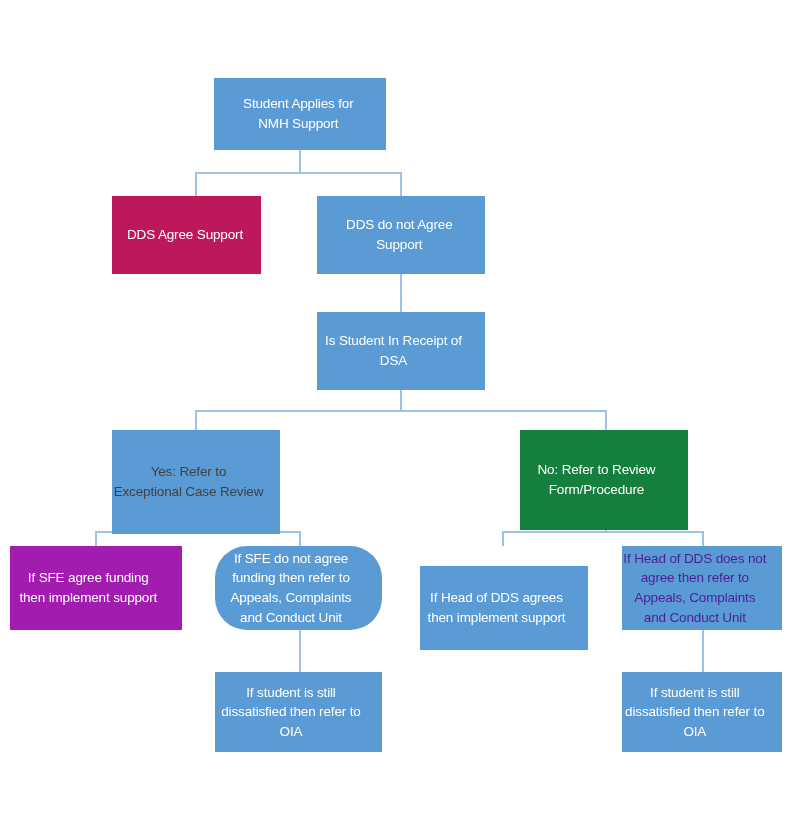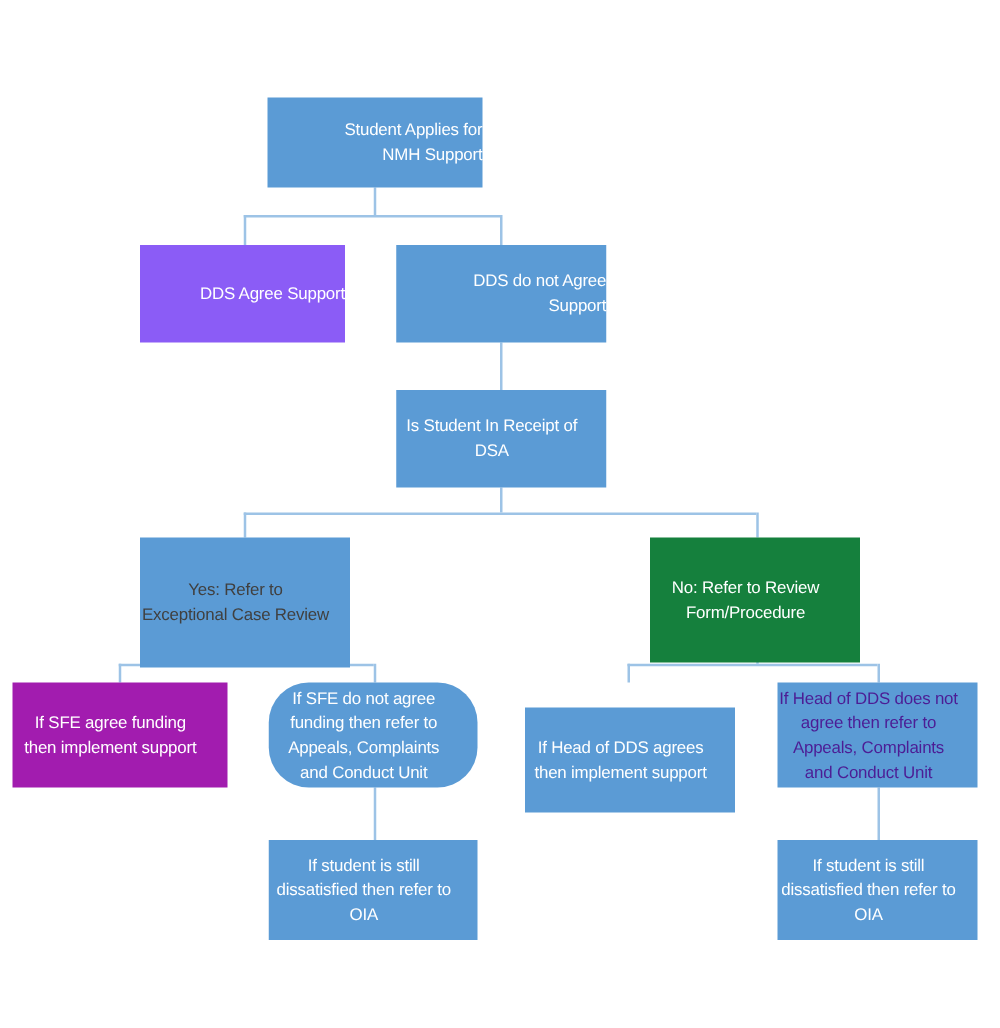--- a/index.html
+++ b/index.html
@@ -35,21 +35,20 @@
   }
   .node .label {
     display: block;
     width: 118%;
     margin-left: -9%;
     white-space: pre-line;
   }
   .node.tight .label {
     width: 104%;
     margin-left: -2%;
-    text-align: right;
   }
   .connector {
     position: absolute;
     background: #9DC3E6;
   }
   .connector.v { width: 1.6px; }
   .connector.h { height: 1.6px; }
 </style>
 </head>
 <body>
@@ -71,21 +70,21 @@
     <div class="connector v" style="background: rgb(157, 195, 230); left: 605px; top: 510px; height: 21px;"></div>
     <div class="connector h" style="background: rgb(157, 195, 230); left: 502px; top: 531px; width: 200px;"></div>
     <div class="connector v" style="background: rgb(157, 195, 230); left: 502px; top: 531px; height: 15px;"></div>
     <div class="connector v" style="background: rgb(157, 195, 230); left: 702px; top: 531px; height: 15px;"></div>
     <div class="connector v" style="background: rgb(157, 195, 230); left: 299px; top: 630px; height: 42px;"></div>
     <div class="connector v" style="background: rgb(157, 195, 230); left: 702px; top: 630px; height: 42px;"></div>
     <div class="node tight" style="left: 214px; top: 78px; width: 172px; height: 72px; background: rgb(91, 155, 213); color: rgb(255, 255, 255);">
       <span class="label">Student Applies for
 NMH Support</span>
     </div>
-    <div class="node tight" style="left: 112px; top: 196px; width: 164px; height: 78px; background: #8b5cf6; color: rgb(255, 255, 255);">
+    <div class="node tight" style="left: 112px; top: 196px; width: 149px; height: 78px; background: #be185d; color: rgb(255, 255, 255);">
       <span class="label">DDS Agree Support</span>
     </div>
     <div class="node" style="left: 317px; top: 312px; width: 168px; height: 78px; background: rgb(91, 155, 213); color: rgb(255, 255, 255);">
       <span class="label">Is Student In Receipt of
 DSA</span>
     </div>
     <div class="node tight" style="left: 317px; top: 196px; width: 168px; height: 78px; background: rgb(91, 155, 213); color: rgb(255, 255, 255);">
       <span class="label">DDS do not Agree
 Support</span>
     </div>

